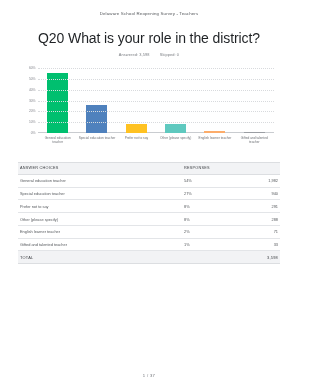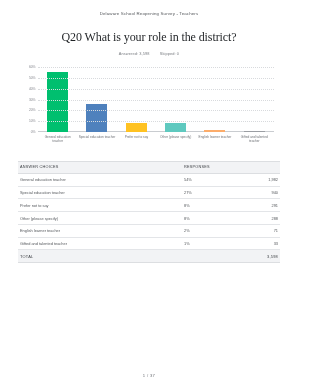--- a/index.html
+++ b/index.html
@@ -23,25 +23,24 @@
   }
   .doc-header {
     text-align: center;
     font-size: 4.4px;
     color: #55585c;
     letter-spacing: 0.15px;
     padding-top: 11px;
   }
   .q-title {
     text-align: center;
-    font-size: 12px;
+    font-size: 14px;
     color: #1f2225;
     margin-top: 14px;
     letter-spacing: -0.1px;
-    font-family: Liberation Serif, serif;
   }
   .meta-line {
     text-align: center;
     font-size: 3.9px;
     color: #7a7d82;
     margin-top: 6px;
     letter-spacing: 0.1px;
   }
   .meta-line span.skip {
     margin-left: 9px;

